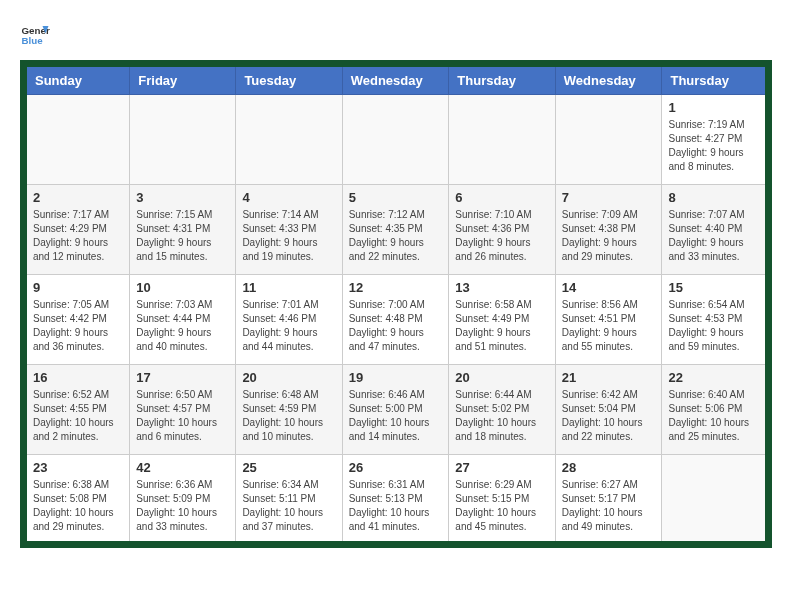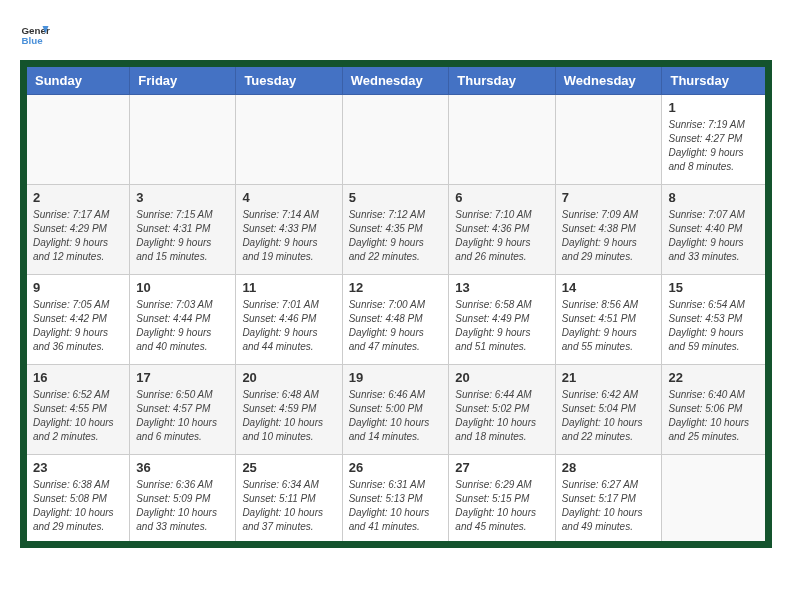--- a/index.html
+++ b/index.html
@@ -65,21 +65,20 @@
     .day-number {
       font-size: 13px;
       font-weight: bold;
       color: #333;
       margin-bottom: 3px;
     }
     .day-info {
       font-size: 10px;
       color: #444;
       line-height: 1.4;
-      font-style: italic;
     }
     .calendar tr:nth-child(even) td {
       background: #f5f5f5;
     }
     .calendar tr:nth-child(even) td.empty {
       background: #efefef;
     }
   </style>
 </head>
 <body>
@@ -258,21 +257,21 @@
         </td>
       </tr>
       <tr>
         <td>
           <div class="day-number">23</div>
           <div class="day-info">Sunrise: 6:38 AM
 Sunset: 5:08 PM
 Daylight: 10 hours and 29 minutes.</div>
         </td>
         <td>
-          <div class="day-number">36</div>
+          <div class="day-number">42</div>
           <div class="day-info">Sunrise: 6:36 AM
 Sunset: 5:09 PM
 Daylight: 10 hours and 33 minutes.</div>
         </td>
         <td>
           <div class="day-number">25</div>
           <div class="day-info">Sunrise: 6:34 AM
 Sunset: 5:11 PM
 Daylight: 10 hours and 37 minutes.</div>
         </td>

